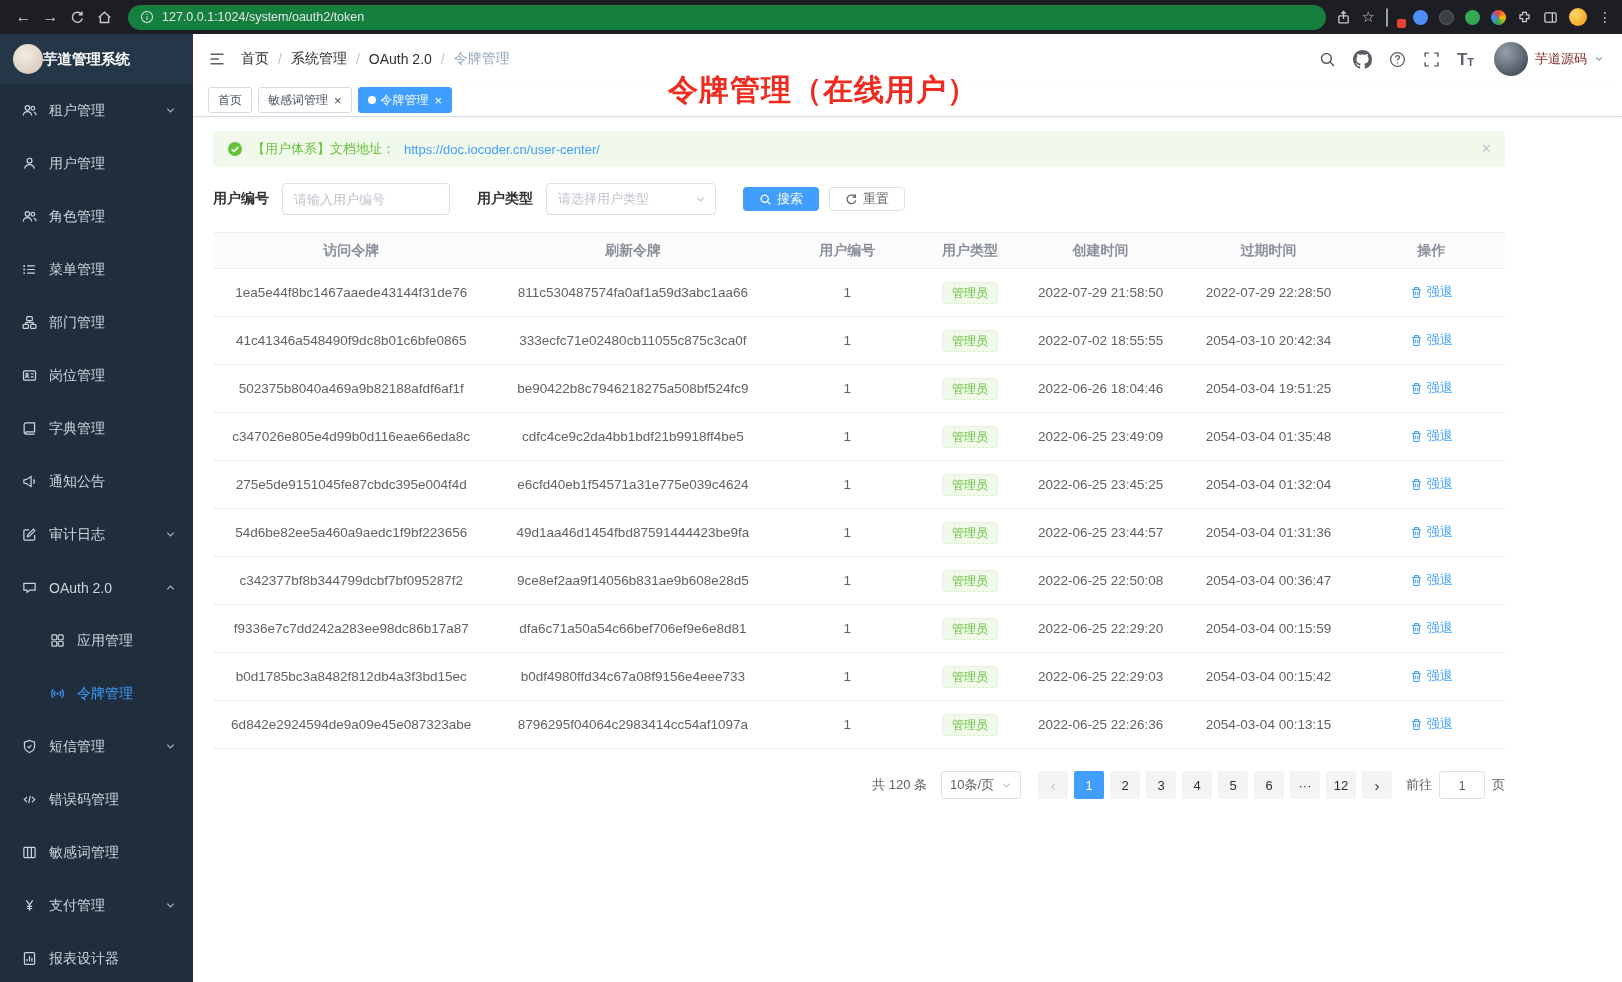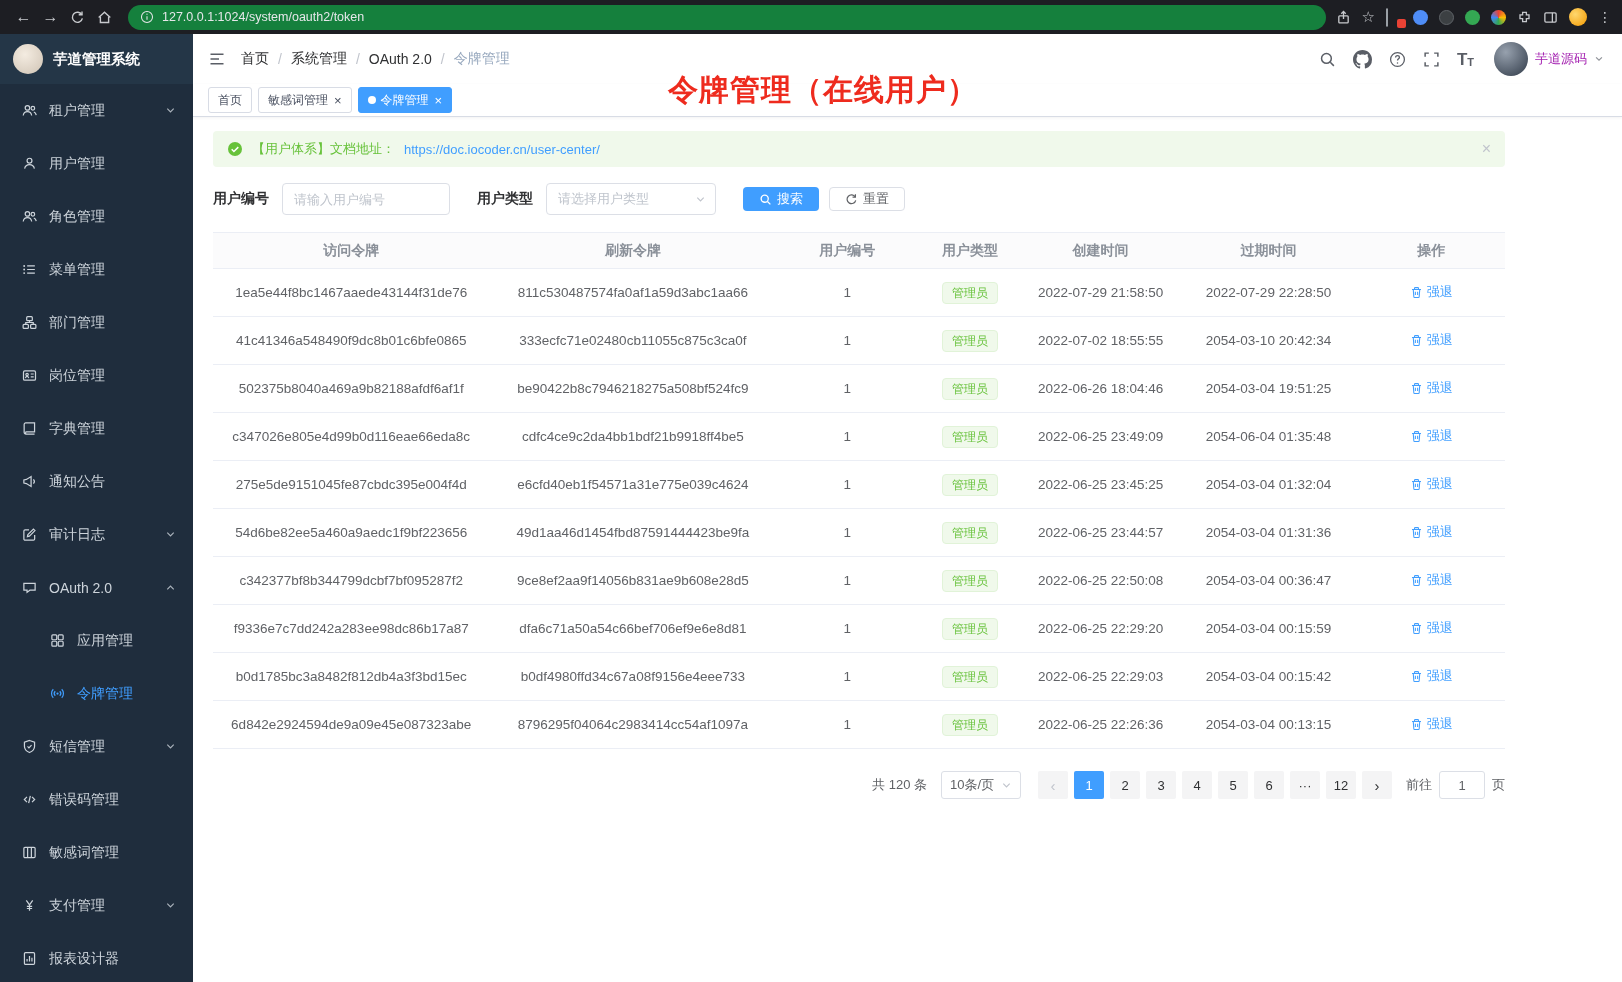--- a/index.html
+++ b/index.html
@@ -15,21 +15,21 @@
   .b-icons { display:flex; align-items:center; gap:11px; flex:none; }
   .ext-dot { width:15px; height:15px; border-radius:50%; flex:none; }
   .ext-badged { position:relative; width:16px; height:16px; }
   .ext-badged .grid { width:14px; height:14px; border:1.5px solid #9aa0a6; border-radius:3px; }
   .ext-badged .badge { position:absolute; right:-4px; bottom:-3px; width:9px; height:9px; background:#e94235; border-radius:2px; }
   .b-avatar { width:18px; height:18px; border-radius:50%; background:radial-gradient(circle at 35% 35%, #ffd76e, #f29900); }
 
   
   .app { display:flex; height:948px; }
   .sidebar { width:193px; flex:none; background:#1f2d3d; overflow:hidden; }
-  .logo { height:50px; display:flex; align-items:center; gap:10px; padding:0 13px; background:#243647; color:#fff; font-size:14.5px; font-weight:700; cursor:pointer; }
+  .logo { height:50px; display:flex; align-items:center; gap:0; padding:0 13px; background:#243647; color:#fff; font-size:14.5px; font-weight:700; cursor:pointer; }
   .logo-avatar { width:30px; height:30px; border-radius:50%; background:radial-gradient(circle at 40% 35%, #f4ece1, #cfc3b4); flex:none; }
   .menu-item { height:53px; display:flex; align-items:center; padding:0 17px 0 21px; color:#cdd4db; font-size:14px; cursor:pointer; }
   .mi-icon { width:17px; margin-right:11px; display:flex; justify-content:center; color:#cdd4db; flex:none; }
   .mi-label { white-space:nowrap; }
   .mi-caret { margin-left:auto; display:flex; opacity:.8; }
   .mi-caret.up { transform:rotate(180deg); }
   .menu-item.child { padding-left:49px; }
   .menu-item.active, .menu-item.active .mi-icon { color:#409eff; }
 
   .main { flex:1; min-width:0; display:flex; flex-direction:column; background:#fff; }
@@ -39,21 +39,21 @@
   .hamburger { color:#5a5e66; margin-right:15px; cursor:pointer; display:flex; }
   .breadcrumb { display:flex; align-items:center; gap:9px; font-size:14px; }
   .bc-item { color:#303133; cursor:pointer; }
   .bc-item.last { color:#97a8be; cursor:default; }
   .bc-sep { color:#c0c4cc; }
   .top-icons { margin-left:auto; display:flex; align-items:center; gap:17px; color:#5a5e66; }
   .ticon { display:flex; align-items:flex-end; cursor:pointer; font-weight:700; line-height:1; }
   .ticon .t-big { font-size:17px; } .ticon .t-small { font-size:11px; }
   .avatar-wrap { display:flex; align-items:center; gap:7px; cursor:pointer; margin-left:3px; }
   .user-avatar { width:34px; height:34px; border-radius:50%; background:radial-gradient(circle at 35% 30%, #97a1ae, #2f3947); }
-  .user-name { font-size:13px; color:#a21caf; }
+  .user-name { font-size:13px; color:#7f1d1d; }
   .hdr-caret { color:#909399; display:flex; }
 
   
   .tabbar { height:33px; flex:none; display:flex; align-items:center; gap:6px; padding:0 15px; border-bottom:1px solid #d8dce5; box-shadow:0 1px 3px rgba(0,0,0,.05); }
   .tag-view { height:26px; display:inline-flex; align-items:center; gap:5px; padding:0 9px; border:1px solid #d8dce5; background:#fff; color:#495060; font-size:12px; border-radius:3px; cursor:pointer; }
   .tag-view.active { background:#409eff; border-color:#409eff; color:#fff; }
   .tag-dot { width:8px; height:8px; border-radius:50%; background:#fff; }
   .tag-close { font-size:13px; line-height:1; margin-left:1px; }
 
   
@@ -532,21 +532,21 @@
                     </span>
                     <span>强退</span>
                   </span></td>
               </tr>
               <tr>
                 <td>c347026e805e4d99b0d116eae66eda8c</td>
                 <td>cdfc4ce9c2da4bb1bdf21b9918ff4be5</td>
                 <td>1</td>
                 <td><span class="tag-success">管理员</span></td>
                 <td>2022-06-25 23:49:09</td>
-                <td>2054-06-04 01:35:48</td>
+                <td>2054-03-04 01:35:48</td>
                 <td><span class="link-action">
                     <span style="display:flex">
                       <svg viewBox="0 0 16 16" width="13" height="13" fill="none" stroke="currentColor" stroke-width="1.3">
                         <path d="M2.5 4.3h11M5.5 4.3V3a1 1 0 0 1 1-1h3a1 1 0 0 1 1 1v1.3M4 4.3l.7 9c0 .5.5.9 1 .9h4.6c.5 0 1-.4 1-.9l.7-9"></path>
                         <path d="M6.6 7v4M9.4 7v4"></path>
                       </svg>
                     </span>
                     <span>强退</span>
                   </span></td>
               </tr>

